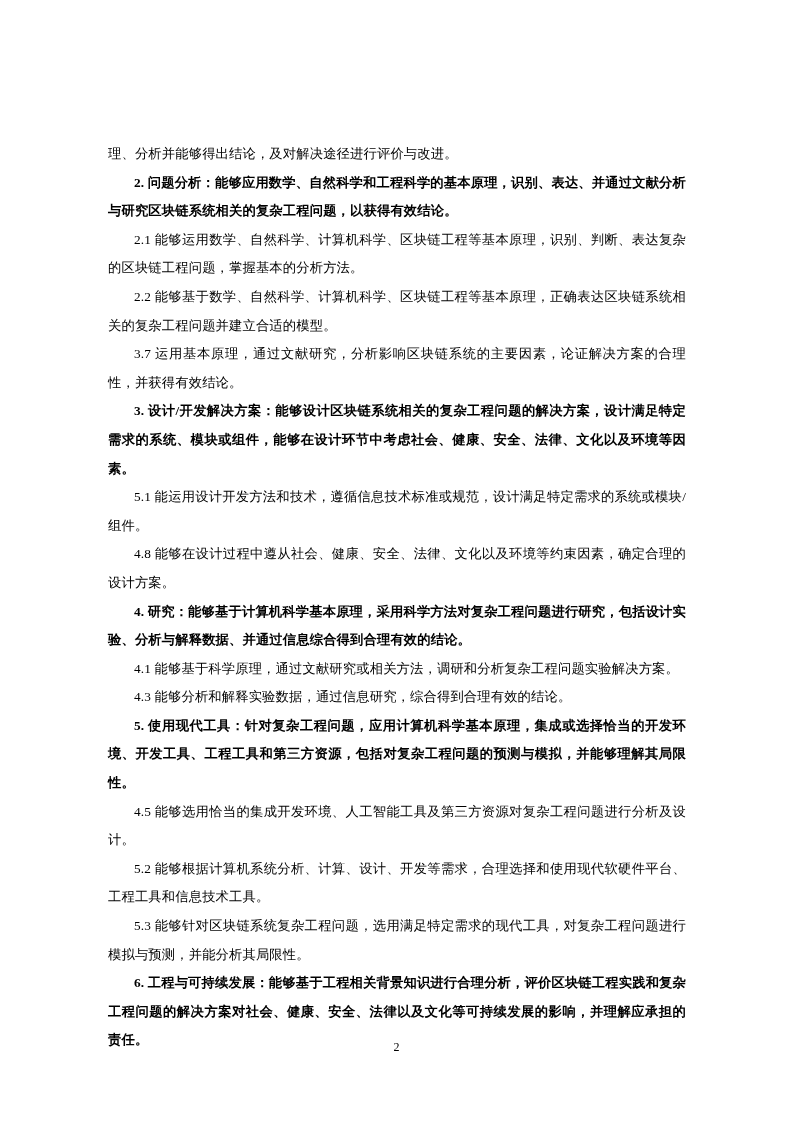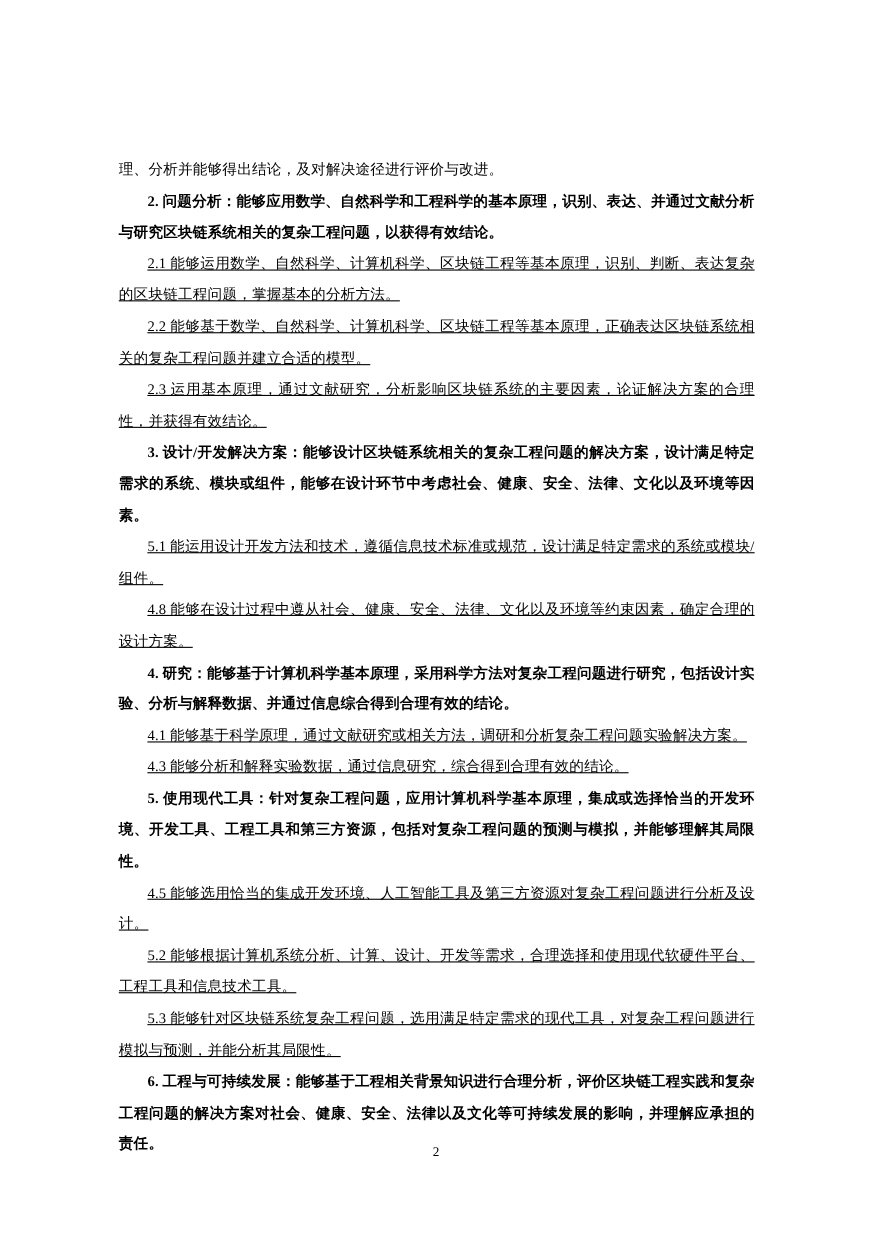--- a/index.html
+++ b/index.html
@@ -37,21 +37,20 @@
     text-indent: 0;
   }
   .para.indent-1 {
     text-indent: 26px;
   }
   .para.bold {
     font-weight: bold;
   }
   .para.sub {
     text-indent: 26px;
-    text-decoration: underline;
   }
   .footer {
     position: absolute;
     left: 0;
     top: 1040px;
     width: 793px;
     text-align: center;
     font-size: 12px;
     font-family: "Liberation Serif", "DejaVu Serif", serif;
   }
@@ -64,21 +63,21 @@
   <div class="content">
 
     <p class="para indent-0">理、分析并能够得出结论，及对解决途径进行评价与改进。</p>
 
     <p class="para indent-1 bold">2. 问题分析：能够应用数学、自然科学和工程科学的基本原理，识别、表达、并通过文献分析与研究区块链系统相关的复杂工程问题，以获得有效结论。</p>
 
     <p class="para sub">2.1 能够运用数学、自然科学、计算机科学、区块链工程等基本原理，识别、判断、表达复杂的区块链工程问题，掌握基本的分析方法。</p>
 
     <p class="para sub">2.2 能够基于数学、自然科学、计算机科学、区块链工程等基本原理，正确表达区块链系统相关的复杂工程问题并建立合适的模型。</p>
 
-    <p class="para sub">2.3 运用基本原理，通过文献研究，分析影响区块链系统的主要因素，论证解决方案的合理性，并获得有效结论。</p>
+    <p class="para sub">3.7 运用基本原理，通过文献研究，分析影响区块链系统的主要因素，论证解决方案的合理性，并获得有效结论。</p>
 
     <p class="para indent-1 bold">3. 设计/开发解决方案：能够设计区块链系统相关的复杂工程问题的解决方案，设计满足特定需求的系统、模块或组件，能够在设计环节中考虑社会、健康、安全、法律、文化以及环境等因素。</p>
 
 
     <p class="para sub">5.1 能运用设计开发方法和技术，遵循信息技术标准或规范，设计满足特定需求的系统或模块/组件。</p>
 
     <p class="para sub">4.8 能够在设计过程中遵从社会、健康、安全、法律、文化以及环境等约束因素，确定合理的设计方案。</p>
 
     <p class="para indent-1 bold">4. 研究：能够基于计算机科学基本原理，采用科学方法对复杂工程问题进行研究，包括设计实验、分析与解释数据、并通过信息综合得到合理有效的结论。</p>
 

